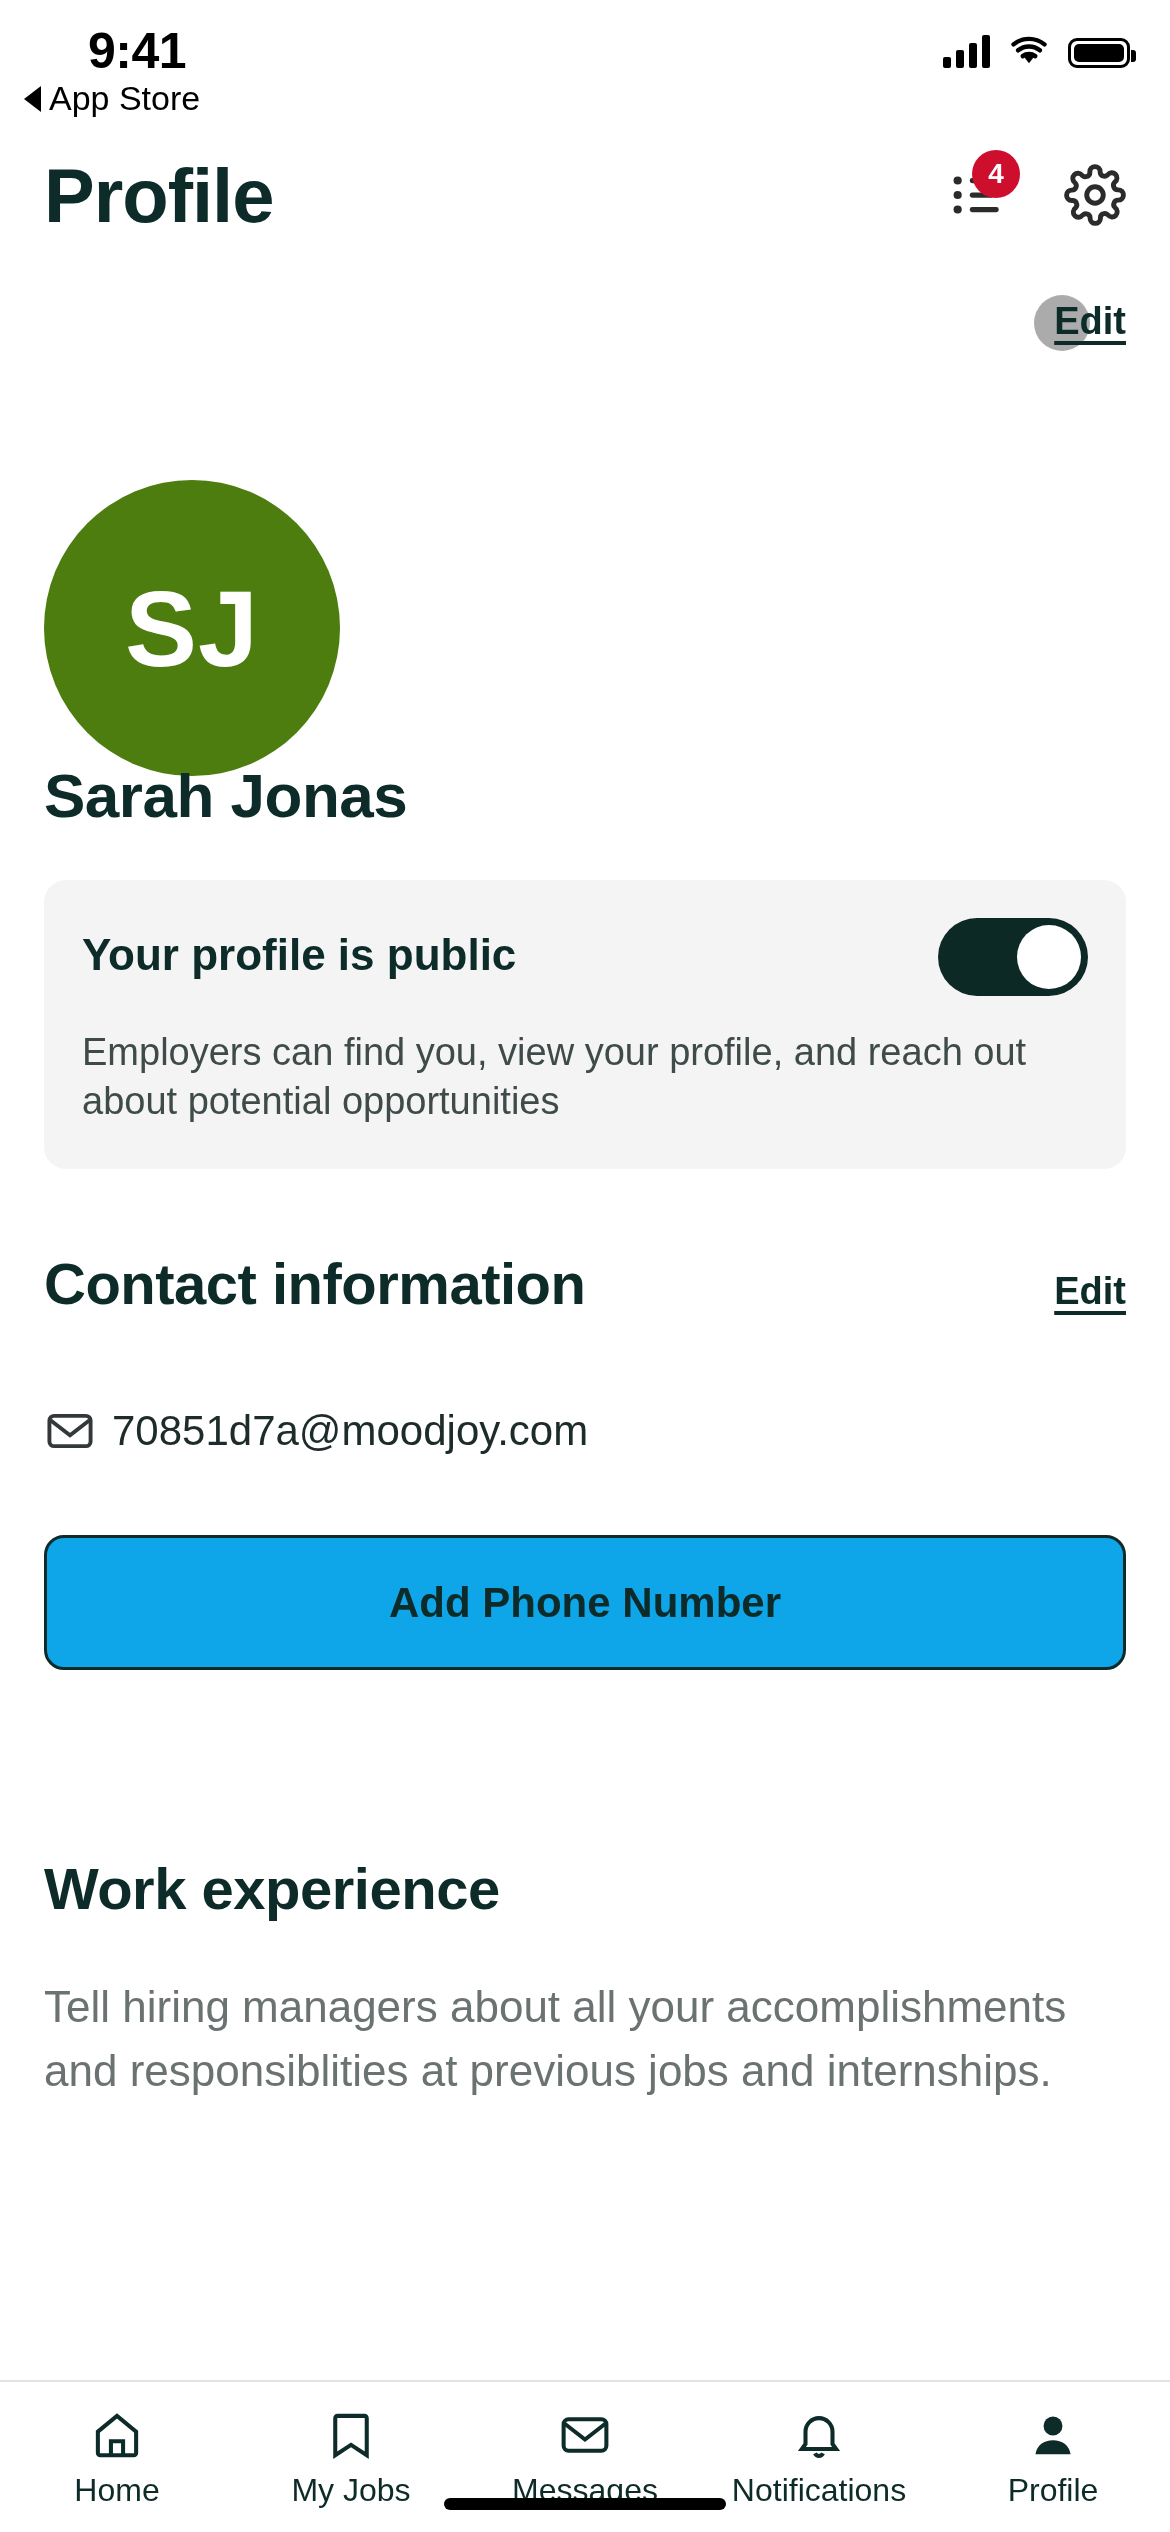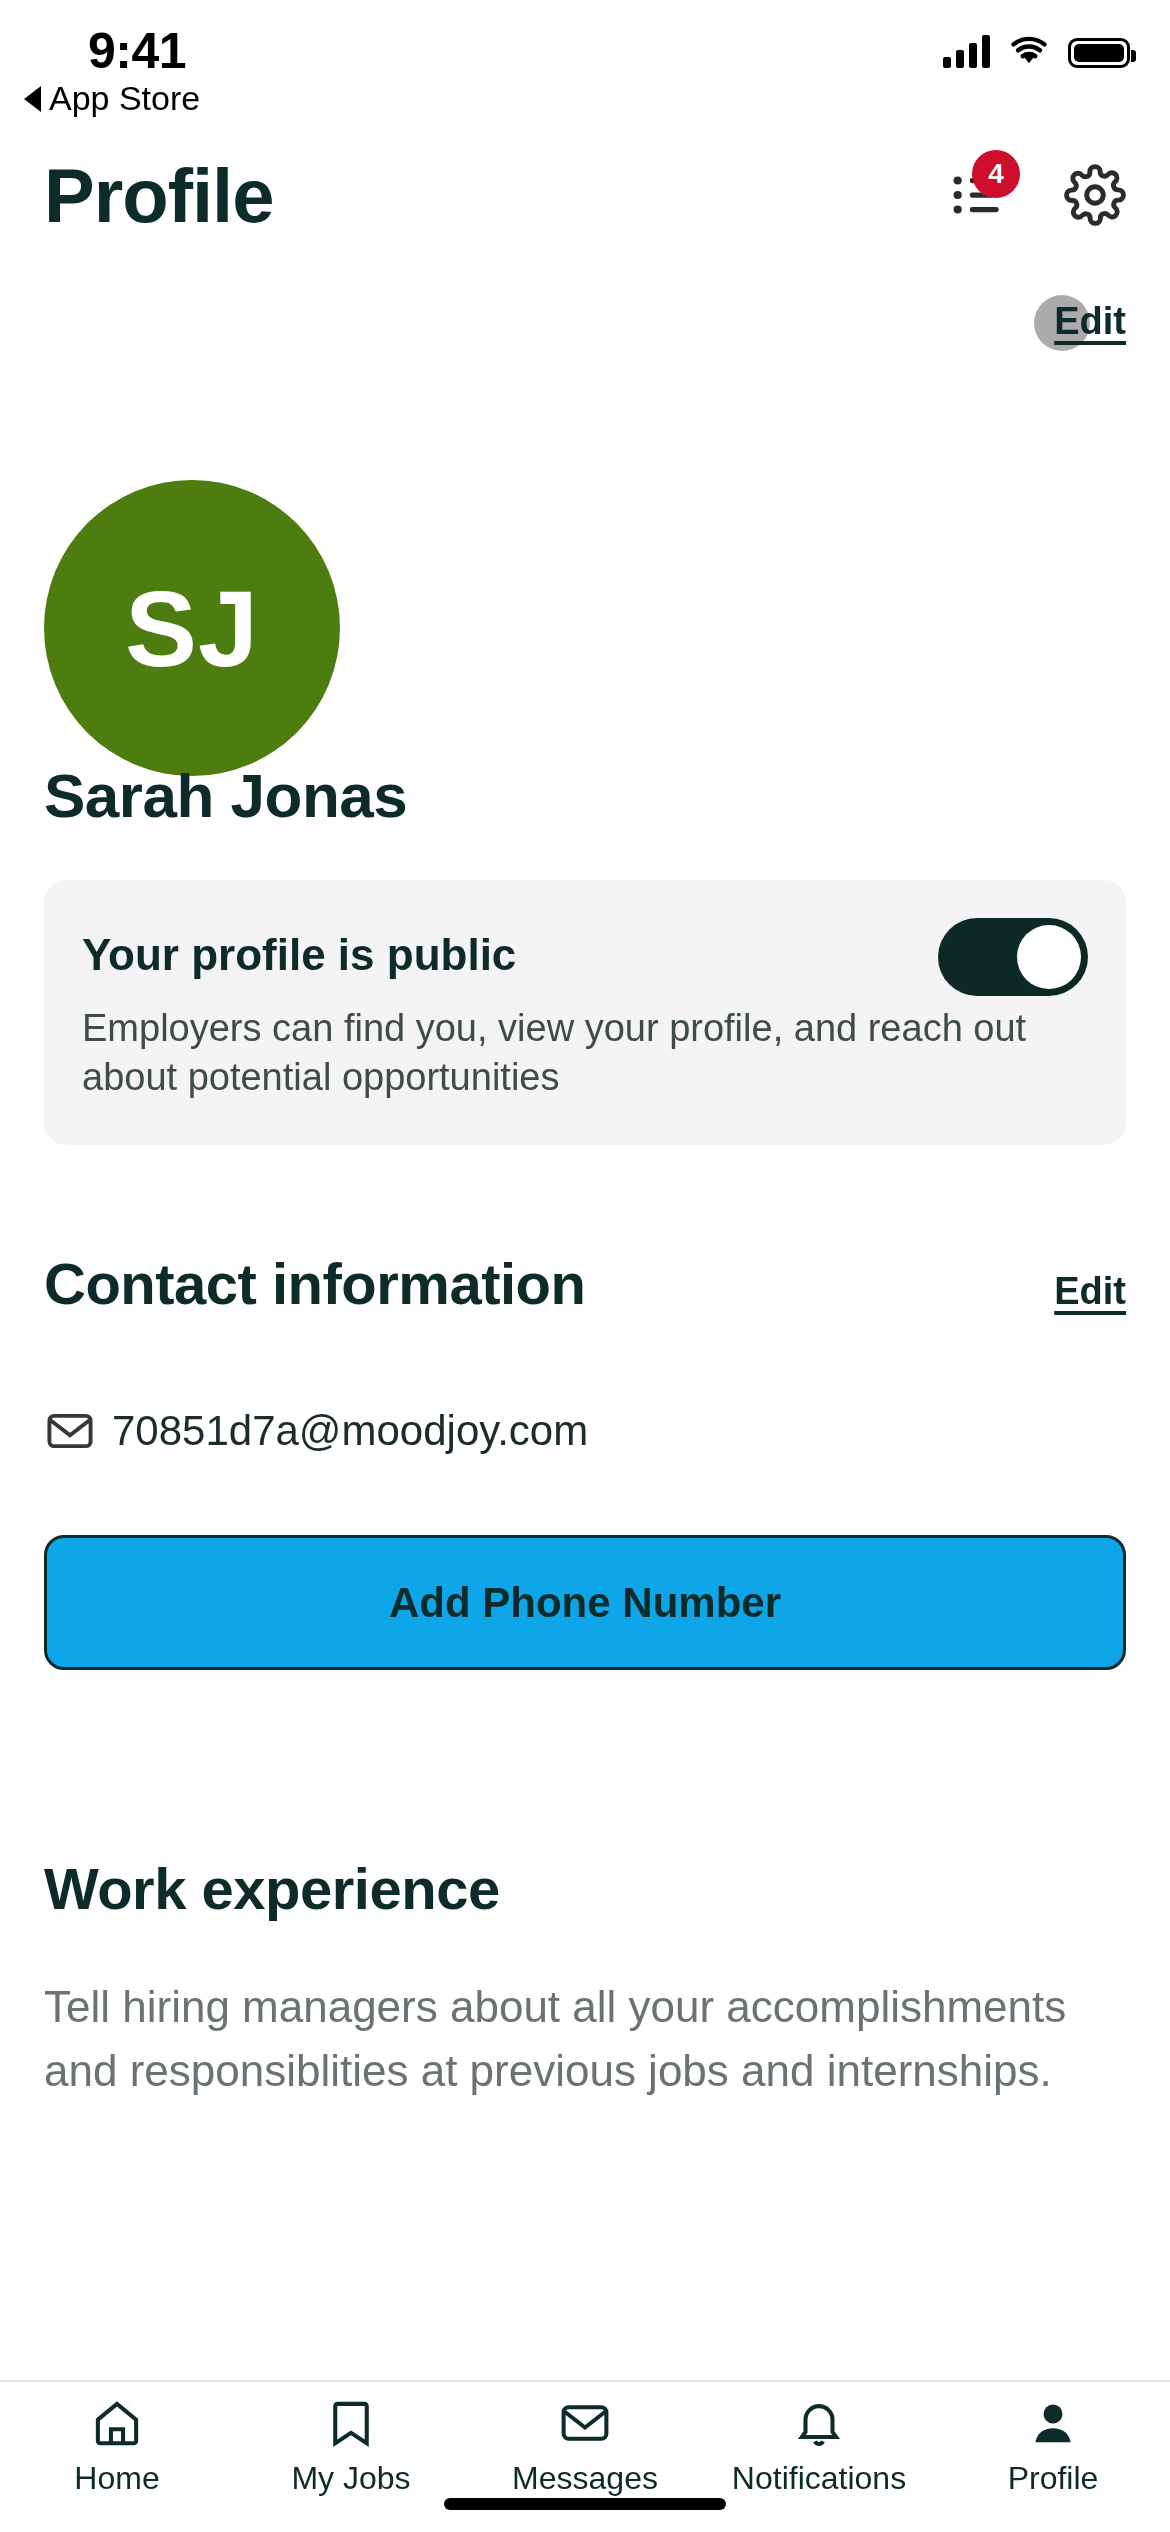--- a/index.html
+++ b/index.html
@@ -72,21 +72,21 @@
 
   
   .public-card {
     position:absolute; top:880px; left:44px; width:1082px;
     background:#F4F4F5; border-radius:22px; padding:38px 38px 42px 38px;
   }
   .pc-top { display:flex; align-items:flex-start; justify-content:space-between; gap:12px; }
   .pc-title { font-size:44px; font-weight:700; color:#0D2B28; padding-top:12px; }
   .toggle { width:150px; height:78px; border-radius:39px; background:#0D2926; position:relative; flex:none; }
   .toggle .knob { position:absolute; top:7px; right:7px; width:64px; height:64px; border-radius:50%; background:#fff; }
-  .pc-desc { margin-top:8px; font-size:38px; line-height:1.3; color:#3F4B49; max-width:1000px; }
+  .pc-desc { margin-top:32px; font-size:38px; line-height:1.3; color:#3F4B49; max-width:1000px; }
 
   
   .sec-head {
     position:absolute; left:44px; width:1082px;
     display:flex; align-items:baseline; justify-content:space-between;
   }
   .sec-title { font-size:58px; font-weight:700; color:#0D2B28; letter-spacing:-0.5px; }
   .sec-edit { font-size:38px; font-weight:700; color:#0D2B28; text-decoration:underline; text-underline-offset:7px; text-decoration-thickness:4px; }
   #contact-head { top:1250px; }
 
@@ -101,21 +101,21 @@
   }
 
   
   .work-title { position:absolute; top:1855px; left:44px; font-size:58px; font-weight:700; color:#0D2B28; letter-spacing:-0.5px; }
   .work-desc { position:absolute; top:1975px; left:44px; width:1050px; font-size:44px; line-height:1.45; color:#6B7372; }
 
   
   .tabbar {
     position:absolute; bottom:0; left:0; width:1170px; height:152px;
     background:#fff; border-top:2px solid #E2E4E4;
-    display:flex; align-items:flex-start; padding-top:14px;
+    display:flex; align-items:flex-start; padding-top:26px;
   }
   .tab { flex:1; display:flex; flex-direction:column; align-items:center; gap:10px; }
   .tab .lbl { font-size:32px; color:#0D2B28; }
   .tab.active .lbl { font-weight:400; }
   .home-ind { position:absolute; bottom:22px; left:50%; transform:translateX(-50%); width:282px; height:12px; border-radius:6px; background:#000; }
 </style>
 </head>
 <body>
 
 <div class="phone">

